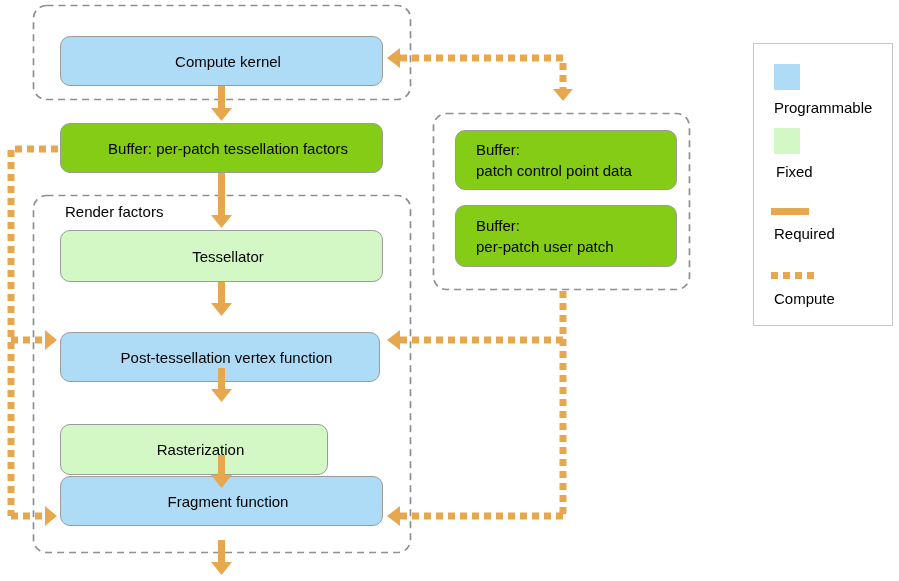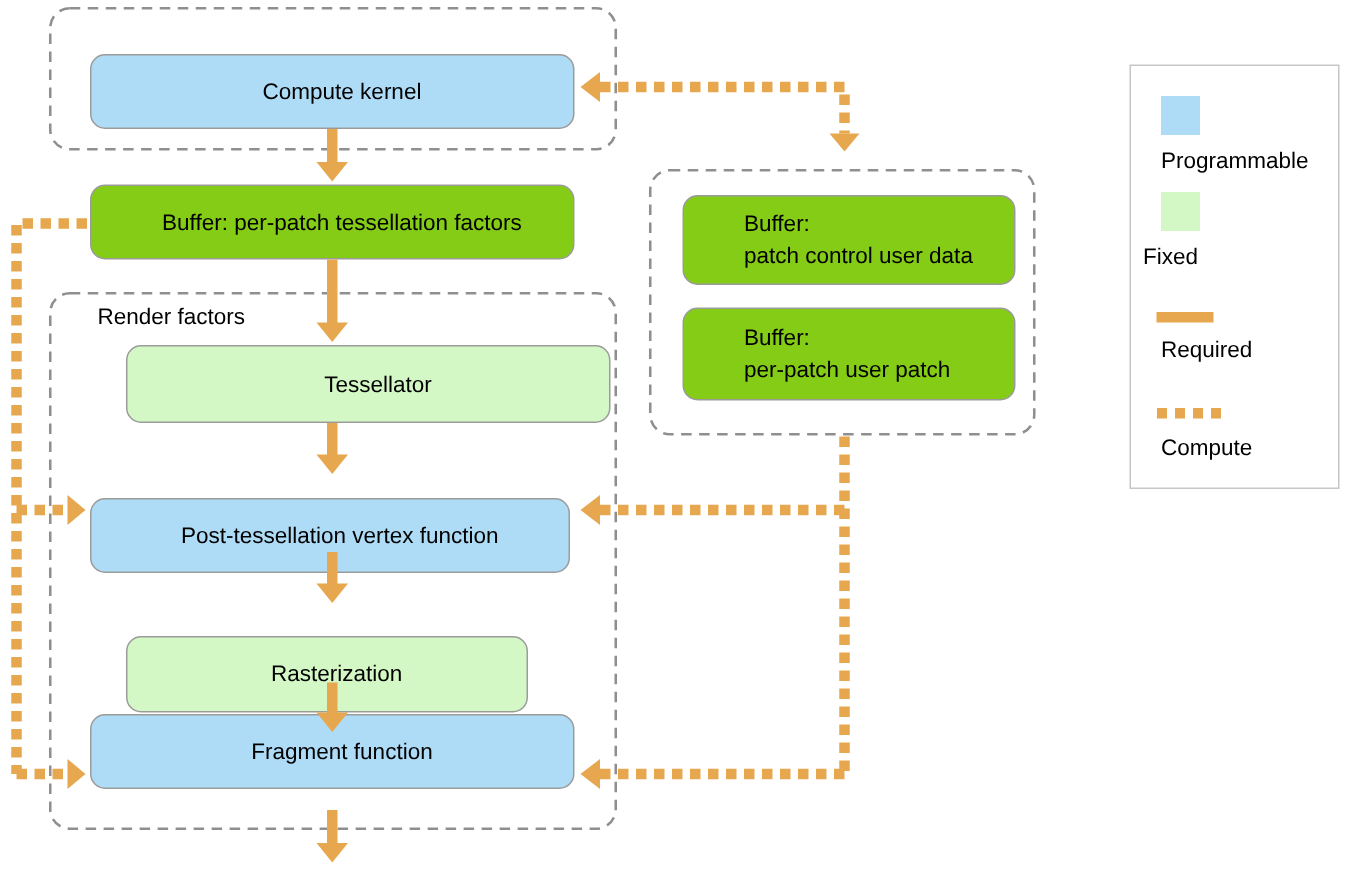--- a/index.html
+++ b/index.html
@@ -33,27 +33,27 @@
     align-items: center;
     justify-content: center;
     border: 1px solid #9b9b9b;
     border-radius: 10px;
     font-size: 15px;
     color: #000;
     text-align: left;
     padding-left: 13px;
   }
   .node.programmable { background: #aedcf7; }
-  .node.fixed        { background: #d4f8c5; margin-left: 24px; }
+  .node.fixed        { background: #d4f8c5; }
   .node.buffer       { background: #84cc16; }
 
   .node.multiline {
     justify-content: flex-start;
     text-align: left;
-    padding-left: 40px;
+    padding-left: 20px;
   }
   .node.multiline .lines span { display: block; line-height: 21px; }
 
   .legend {
     position: absolute;
     z-index: 3;
     left: 753px; top: 8px;
     width: 140px; height: 283px;
     background: #ffffff;
     border: 1px solid #c6c6c6;
@@ -124,37 +124,37 @@
     <span>Rasterization</span>
   </div>
 
   <div class="node programmable" style="left:60px; top:476px; width:323px; height:50px">
     <span>Fragment function</span>
   </div>
 
   <div class="node buffer multiline" style="left:455px; top:130px; width:222px; height:60px">
     <div class="lines">
       <span>Buffer:</span>
-      <span>patch control user data</span>
+      <span>patch control point data</span>
     </div>
   </div>
 
   <div class="node buffer multiline" style="left:455px; top:205px; width:222px; height:62px">
     <div class="lines">
       <span>Buffer:</span>
       <span>per-patch user patch</span>
     </div>
   </div>
 
   <div class="legend">
     <div class="swatch programmable" style="left:20px; top:20px"></div>
     <span class="legend-label" style="left:20px; top:55px">Programmable</span>
 
     <div class="swatch fixed" style="left:20px; top:84px"></div>
-    <span class="legend-label" style="left:8px; top:119px">Fixed</span>
+    <span class="legend-label" style="left:22px; top:119px">Fixed</span>
 
     <div class="line-sample required" style="left:17px; top:164px"></div>
     <span class="legend-label" style="left:20px; top:181px">Required</span>
 
     <div class="line-sample optional" style="left:17px; top:228px"></div>
     <span class="legend-label" style="left:20px; top:246px">Compute</span>
   </div>
 
   <svg class="layer arrows" width="899" height="581" viewBox="0 0 899 581">
 

